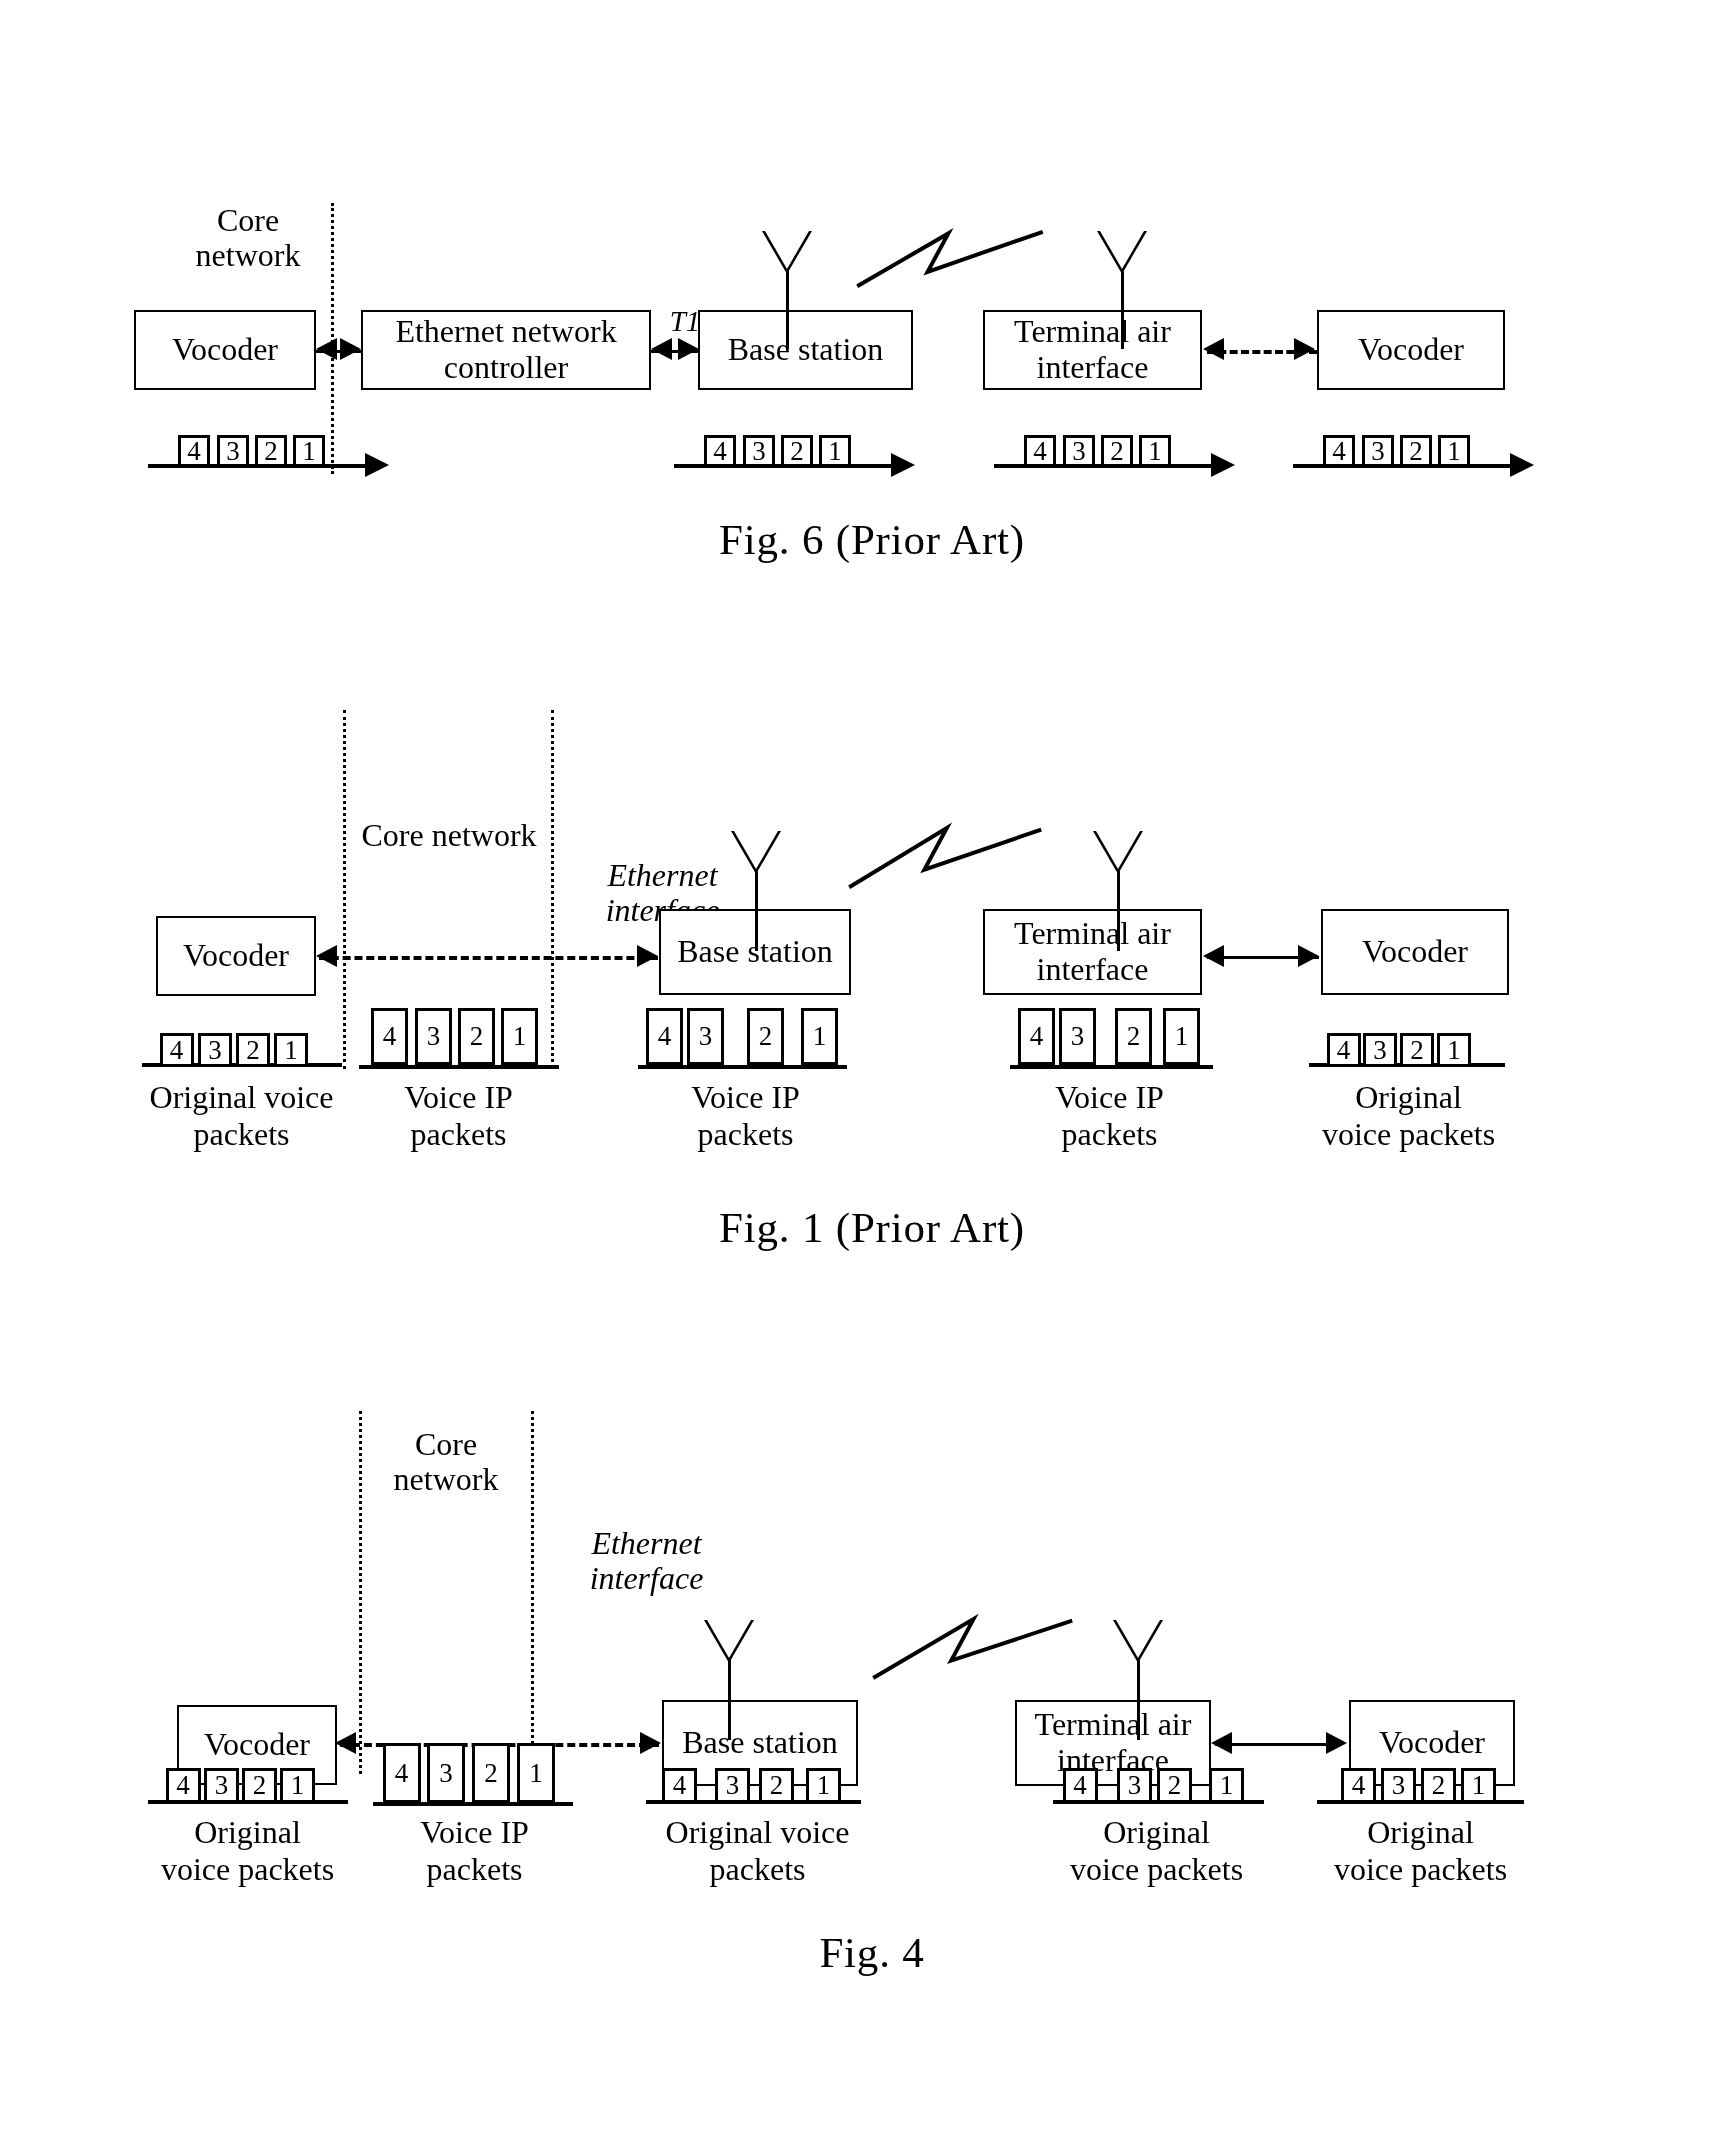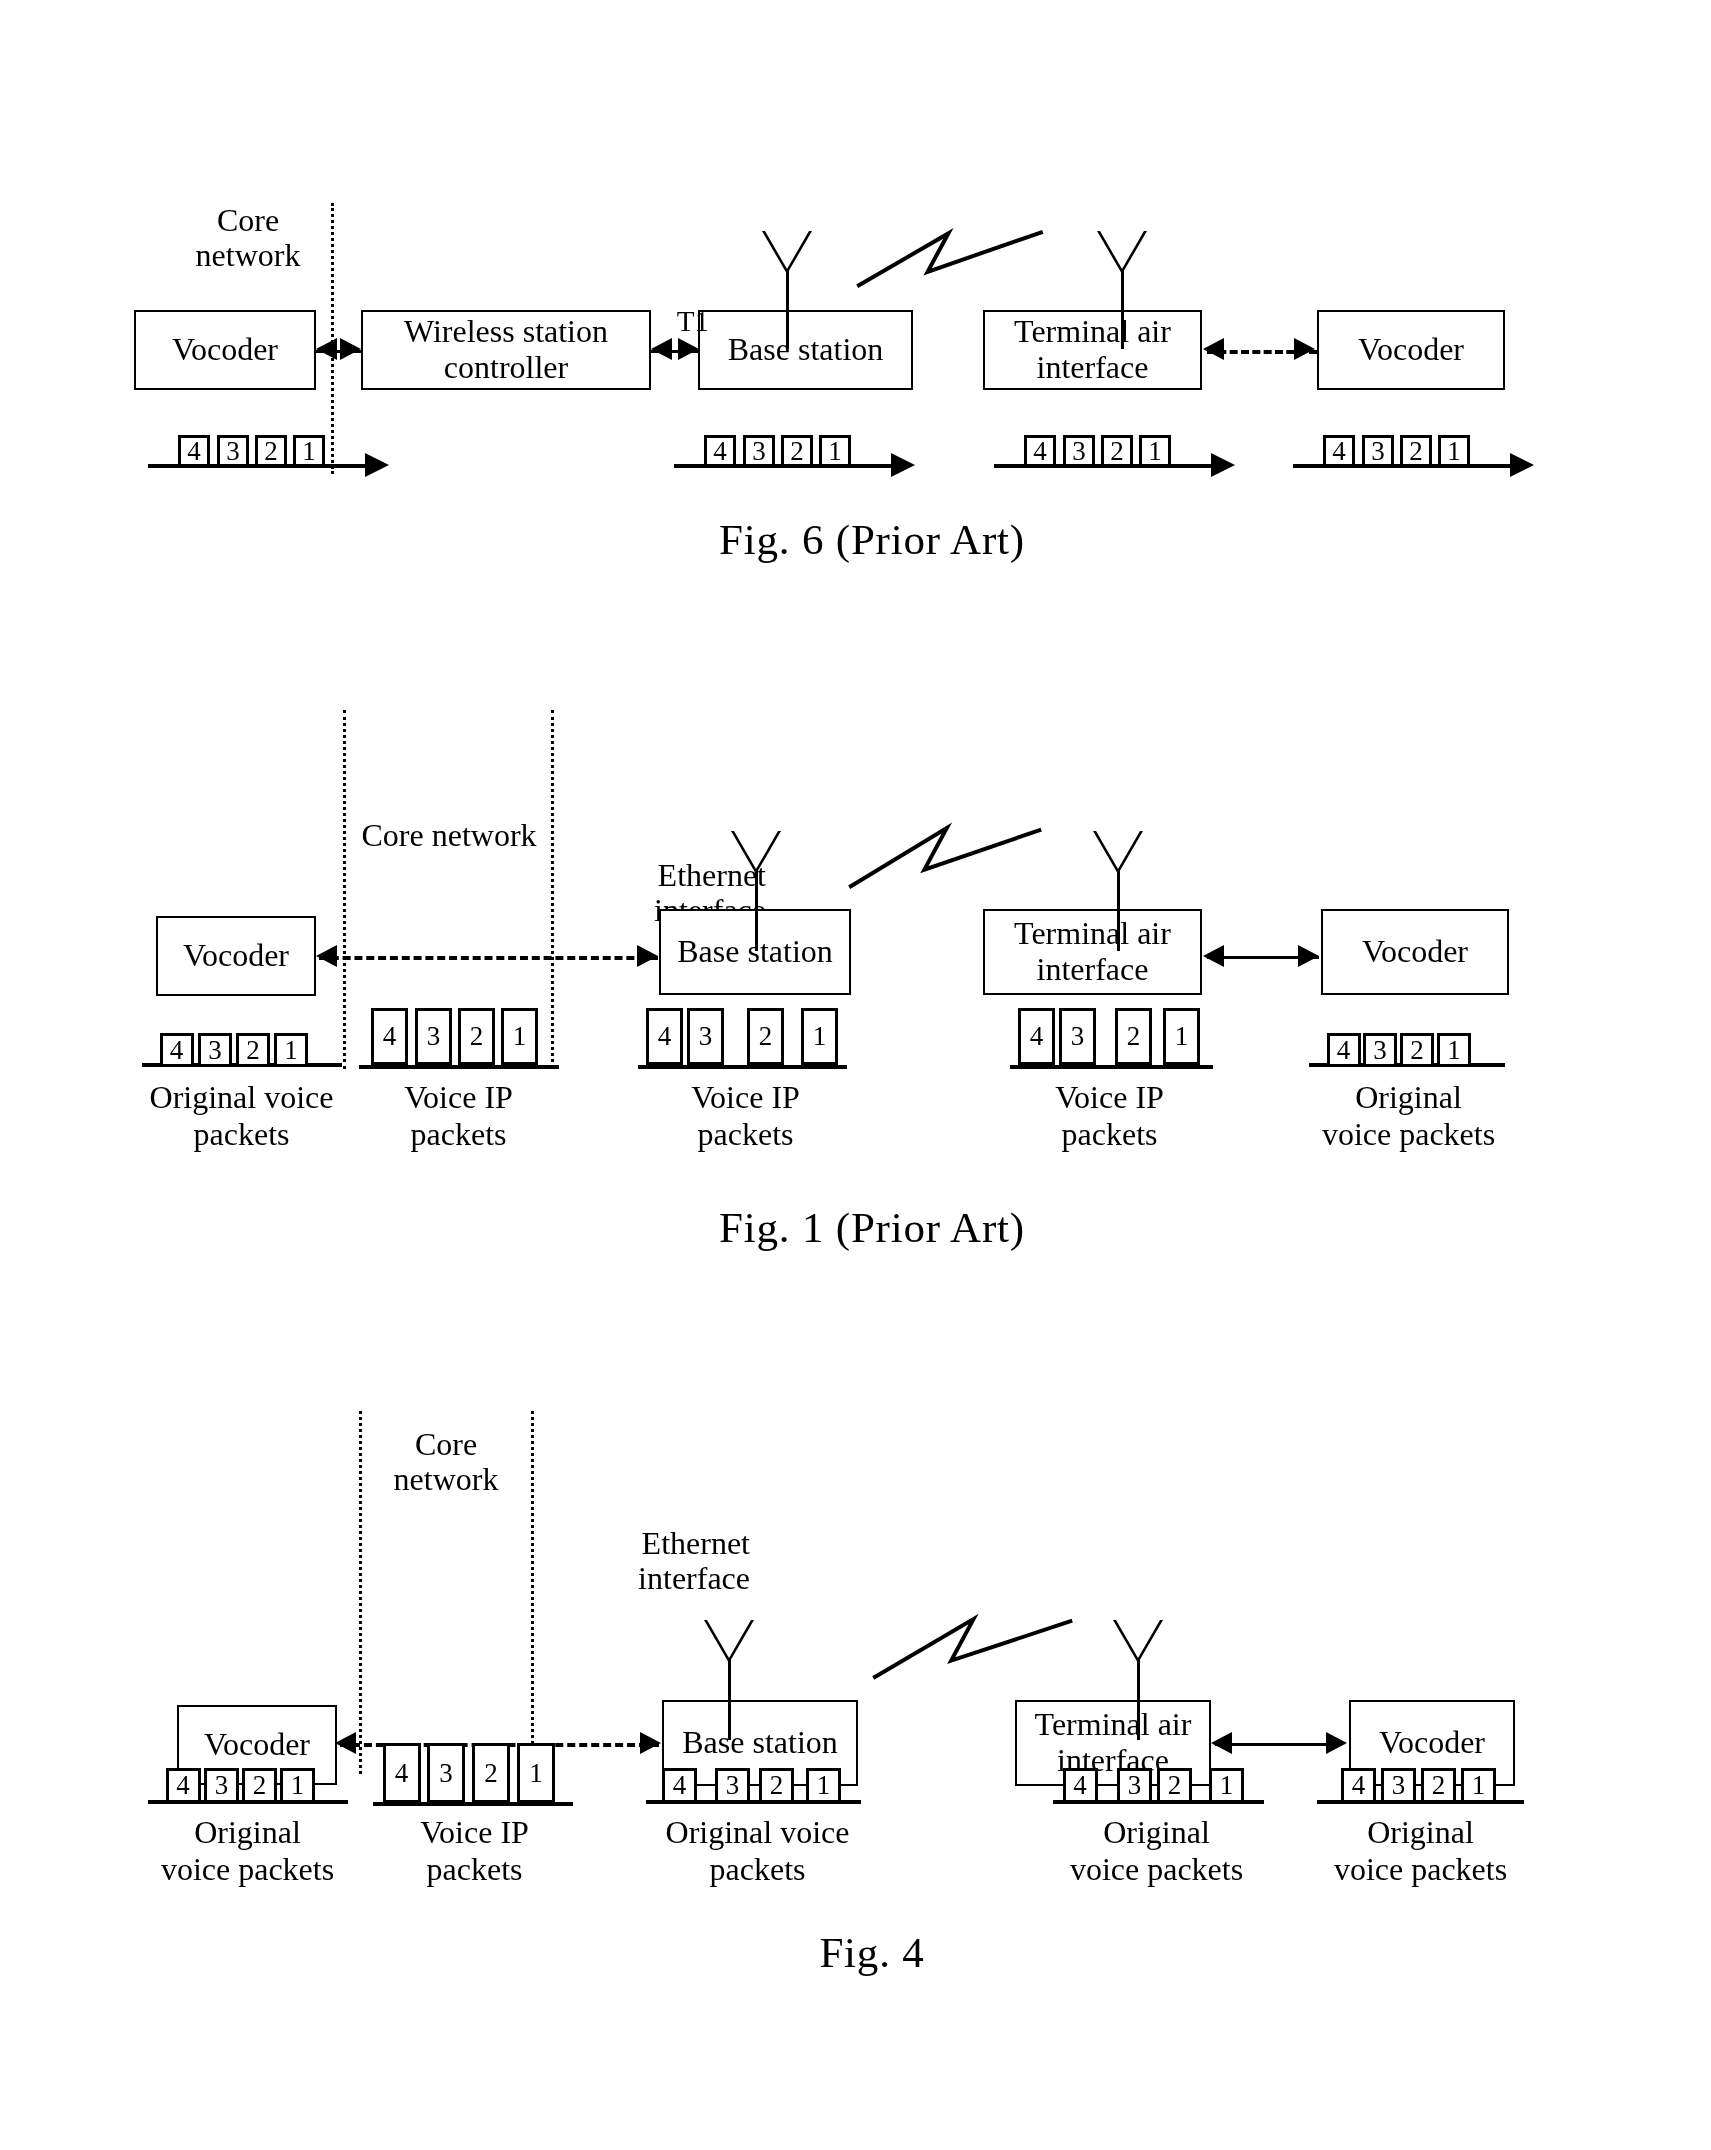--- a/index.html
+++ b/index.html
@@ -37,21 +37,21 @@
   }
   
   .txt {
     position: absolute;
     font-size: 32px;
     line-height: 1.1;
     text-align: center;
     white-space: pre-line;
     font-family: "Liberation Serif", "DejaVu Serif", serif;
   }
-  .txt.left { text-align: right; }
+  .txt.left { text-align: center; font-style: italic; }
   .caption {
     position: absolute;
     width: 1712px;
     text-align: center;
     font-size: 43px;
     letter-spacing: 0.8px;
     font-family: "Liberation Serif", "DejaVu Serif", serif;
   }
   
   .vdot {
@@ -148,21 +148,21 @@
   <div class="vdot" style="left:331px;top:203px;height:271px;"></div>
 
   <div class="txt" style="left:160px;top:203px;width:176px;">Core
 network</div>
 
   <div class="box" style="left:134px;top:310px;width:182px;height:80px;">
     <span>Vocoder</span>
   </div>
 
   <div class="box" style="left:361px;top:310px;width:290px;height:80px;">
-    <span>Wireless station
+    <span>Ethernet network
 controller</span>
   </div>
 
   <div class="box" style="left:698px;top:310px;width:215px;height:80px;">
     <span>Base station</span>
   </div>
 
   <div class="box" style="left:983px;top:310px;width:219px;height:80px;">
     <span>Terminal air
 interface</span>

